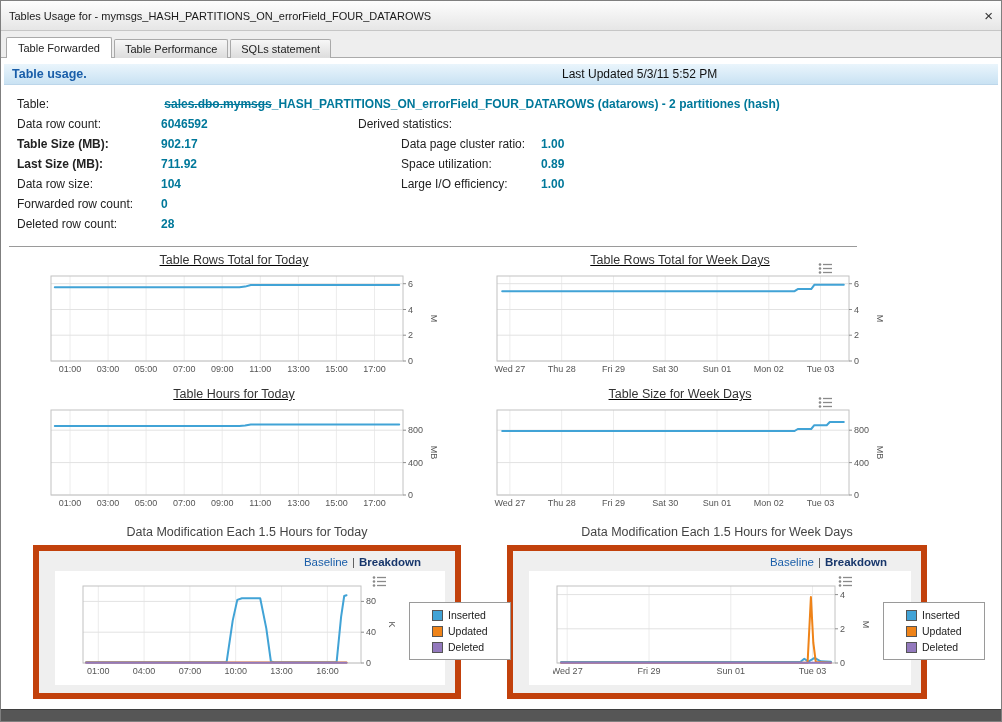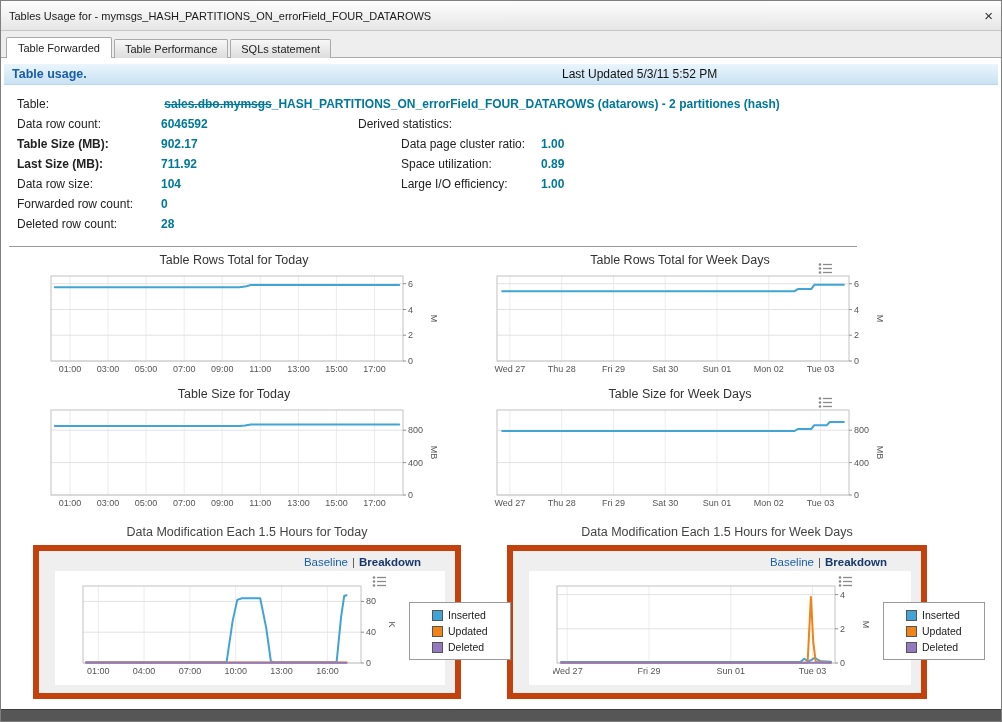--- a/index.html
+++ b/index.html
@@ -34,21 +34,21 @@
   .struck{text-decoration:line-through;}
   .cols{display:flex;}
   .left-col{width:341px;}
   .derived .stat-label{width:140px;}
   .derived-title{height:20px;line-height:20px;}
 
   .sep{border:none;border-top:1px solid #9a9a9a;margin:12px 0 4px 8px;width:848px;}
 
   
   .charts{display:grid;grid-template-columns:446px 446px;padding-left:10px;row-gap:6px;}
-  .chart-cell{position:relative;padding-top:2px;}
+  .chart-cell{position:relative;padding-top:2px;text-decoration:underline;}
   .chart-title{text-align:center;font-size:12.5px;color:#333;height:18px;}
   .chart-canvas{display:block;margin-left:36px;}
   .chart-menu{position:absolute;top:10px;right:70px;}
   svg text{font-family:"Liberation Sans",sans-serif;}
 
   
   .mods{display:flex;margin-top:12px;padding-left:32px;gap:44px;}
   .mod-panel{width:428px;}
   .mod-panel + .mod-panel{margin-left:2px;width:420px;}
   .mod-title{text-align:center;font-size:12.5px;color:#444;height:20px;}
@@ -192,21 +192,21 @@
             <text x="68.7" y="101" font-size="9" fill="#555" text-anchor="middle">Thu 28</text>
             <text x="120.5" y="101" font-size="9" fill="#555" text-anchor="middle">Fri 29</text>
             <text x="172.2" y="101" font-size="9" fill="#555" text-anchor="middle">Sat 30</text>
             <text x="224" y="101" font-size="9" fill="#555" text-anchor="middle">Sun 01</text>
             <text x="275.8" y="101" font-size="9" fill="#555" text-anchor="middle">Mon 02</text>
             <text x="327.5" y="101" font-size="9" fill="#555" text-anchor="middle">Tue 03</text>
             <polyline points="9.2,20.2 301.6,20.2 304.8,18.1 318.2,18.1 321.3,13.8 350.8,13.8" fill="none" stroke="#41a3d6" stroke-width="2" stroke-linejoin="round" stroke-linecap="round"></polyline>
           </svg></div>
     </div>
     <div class="chart-cell">
-      <div class="chart-title">Table Size for Today</div>
+      <div class="chart-title">Table Hours for Today</div>
       <div class="chart-canvas"><svg width="392" height="104" xmlns="http://www.w3.org/2000/svg">
             <rect x="4" y="5" width="352" height="85" fill="#ffffff" stroke="none"></rect>
             <line x1="23" y1="5" x2="23" y2="90" stroke="#ececec" stroke-width="1"></line>
             <line x1="61.1" y1="5" x2="61.1" y2="90" stroke="#ececec" stroke-width="1"></line>
             <line x1="99.1" y1="5" x2="99.1" y2="90" stroke="#ececec" stroke-width="1"></line>
             <line x1="137.2" y1="5" x2="137.2" y2="90" stroke="#ececec" stroke-width="1"></line>
             <line x1="175.2" y1="5" x2="175.2" y2="90" stroke="#ececec" stroke-width="1"></line>
             <line x1="213.3" y1="5" x2="213.3" y2="90" stroke="#ececec" stroke-width="1"></line>
             <line x1="251.4" y1="5" x2="251.4" y2="90" stroke="#ececec" stroke-width="1"></line>
             <line x1="289.4" y1="5" x2="289.4" y2="90" stroke="#ececec" stroke-width="1"></line>

